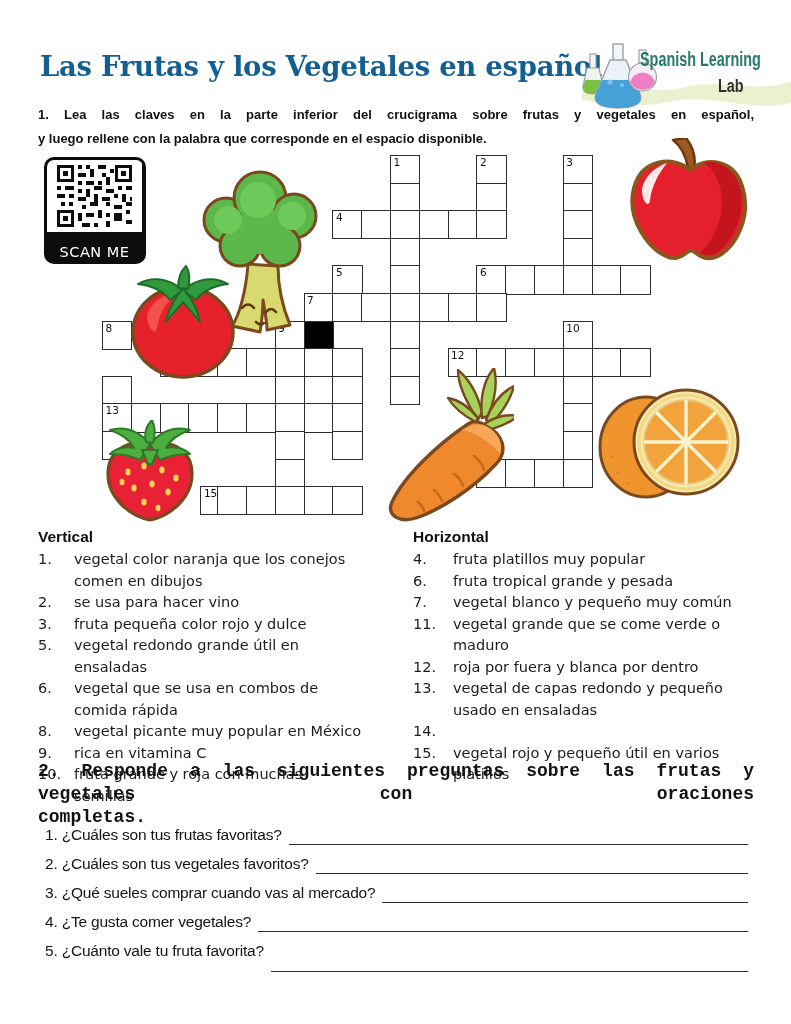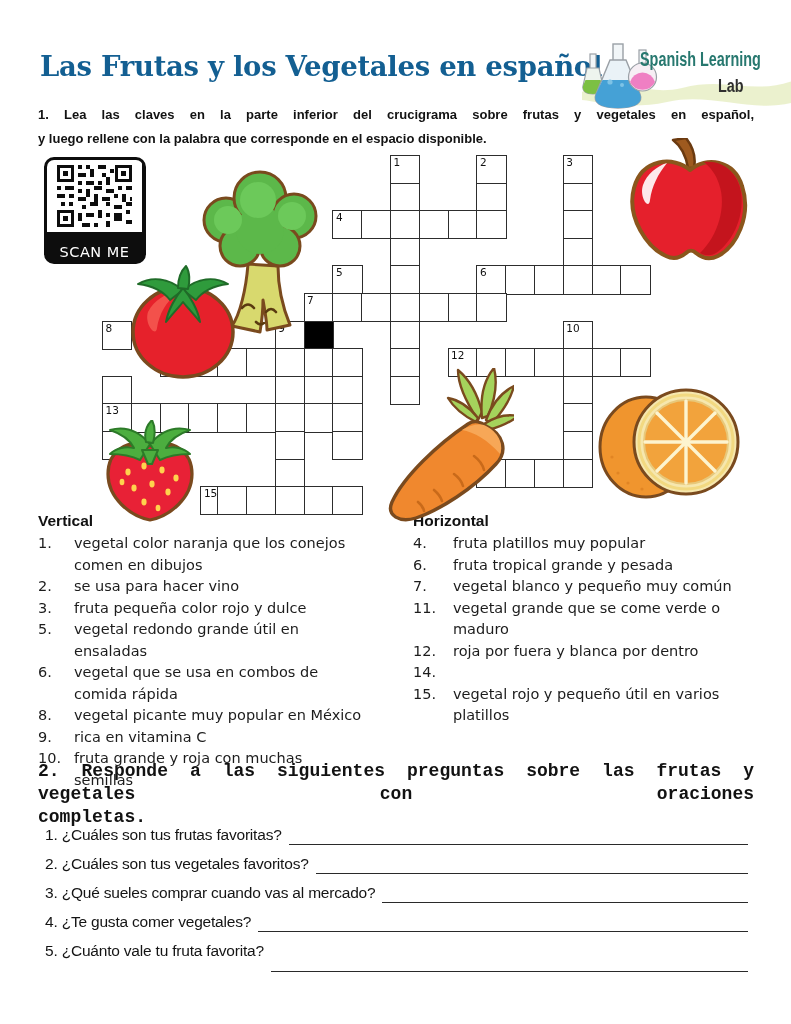--- a/index.html
+++ b/index.html
@@ -47,21 +47,21 @@
   .qr-white{position:absolute;left:0;top:0;width:95px;height:72px;background:#fff;}
   .qr-label{
     position:absolute;left:0;bottom:1px;width:95px;text-align:center;
     color:#fff;font-size:14.5px;font-weight:400;letter-spacing:0.5px;
     font-family:"DejaVu Sans",sans-serif;
   }
   
   .clues-col{position:absolute;top:512px;}
   .clues-col.vert{left:38px;width:340px;}
   .clues-col.horiz{left:413px;width:360px;}
-  .clues-header{font-weight:bold;font-size:15.5px;color:#111;margin:0 0 3px 0;}
+  .clues-header{font-weight:bold;font-size:15.5px;color:#111;margin:16px 0 3px 0;}
   ol.clue-list{list-style:none;margin:0;padding:0;}
   .clue-item{display:flex;font-size:14.5px;line-height:21.5px;color:#1c1c1c;font-family:"DejaVu Sans",sans-serif;}
   .clue-num{flex:0 0 36px;}
   .clues-col.horiz .clue-num{flex:0 0 40px;}
   .clue-text{flex:0 1 auto;}
   .clues-col.vert .clue-text{max-width:290px;}
   .clues-col.horiz .clue-text{max-width:305px;}
   
   .section2{position:absolute;left:38px;top:760px;width:716px;font-weight:bold;font-size:18px;line-height:23px;color:#121212;font-family:Liberation Mono, monospace;}
   
@@ -461,20 +461,24 @@
       <li class="clue-item">
         <span class="clue-num">11.</span>
         <span class="clue-text">vegetal grande que se come verde o maduro</span>
       </li>
 
       <li class="clue-item">
         <span class="clue-num">12.</span>
         <span class="clue-text">roja por fuera y blanca por dentro</span>
       </li>
 
+      <li class="clue-item">
+        <span class="clue-num">13.</span>
+        <span class="clue-text">vegetal de capas redondo y pequeño usado en ensaladas</span>
+      </li>
 
       <li class="clue-item">
         <span class="clue-num">14.</span>
       </li>
 
       <li class="clue-item">
         <span class="clue-num">15.</span>
         <span class="clue-text">vegetal rojo y pequeño útil en varios platillos</span>
       </li>
     </ol>

